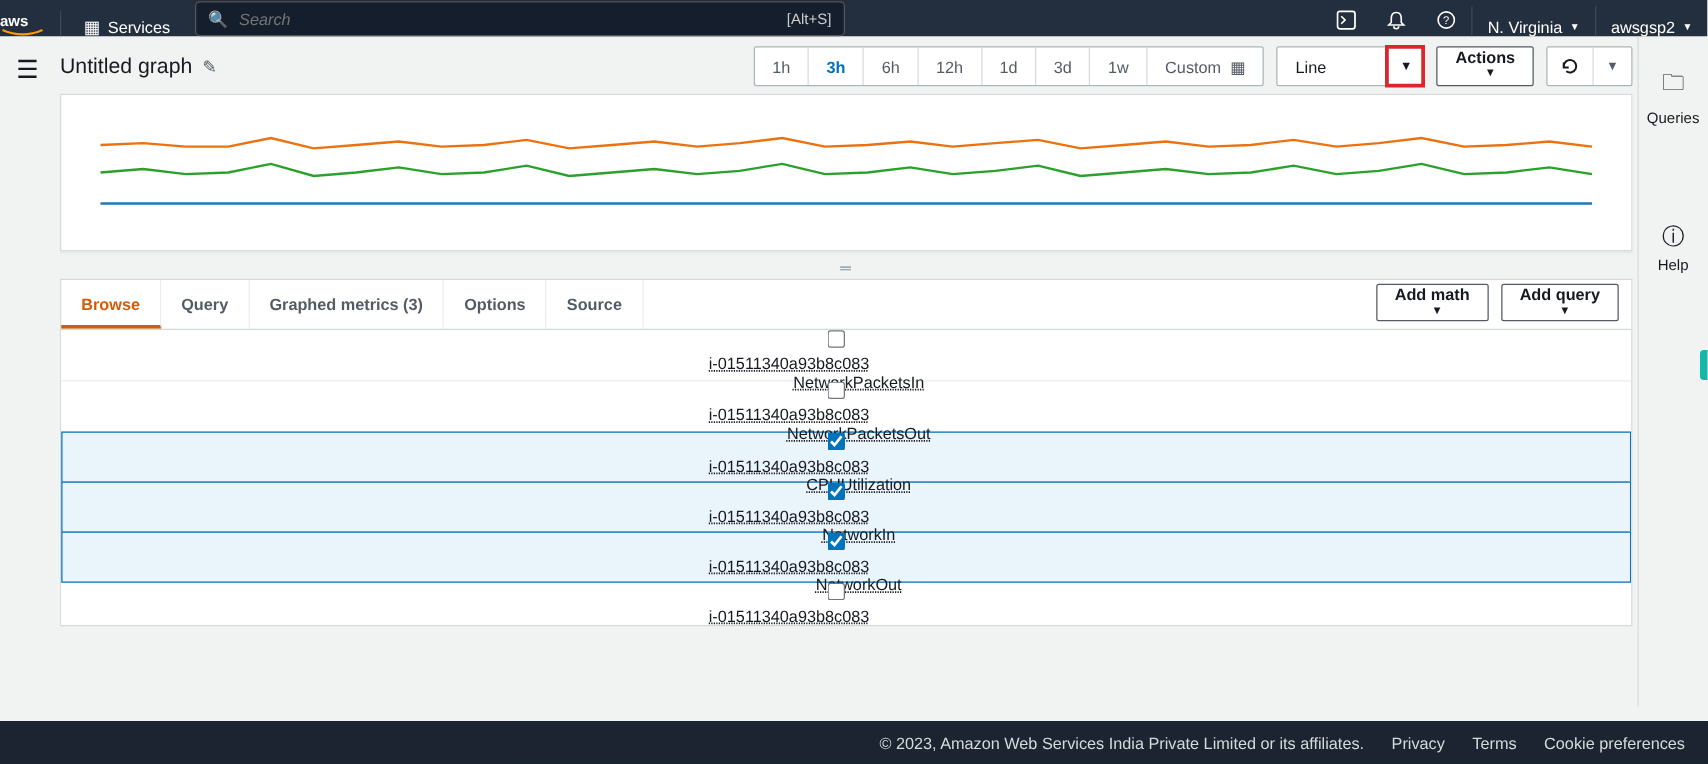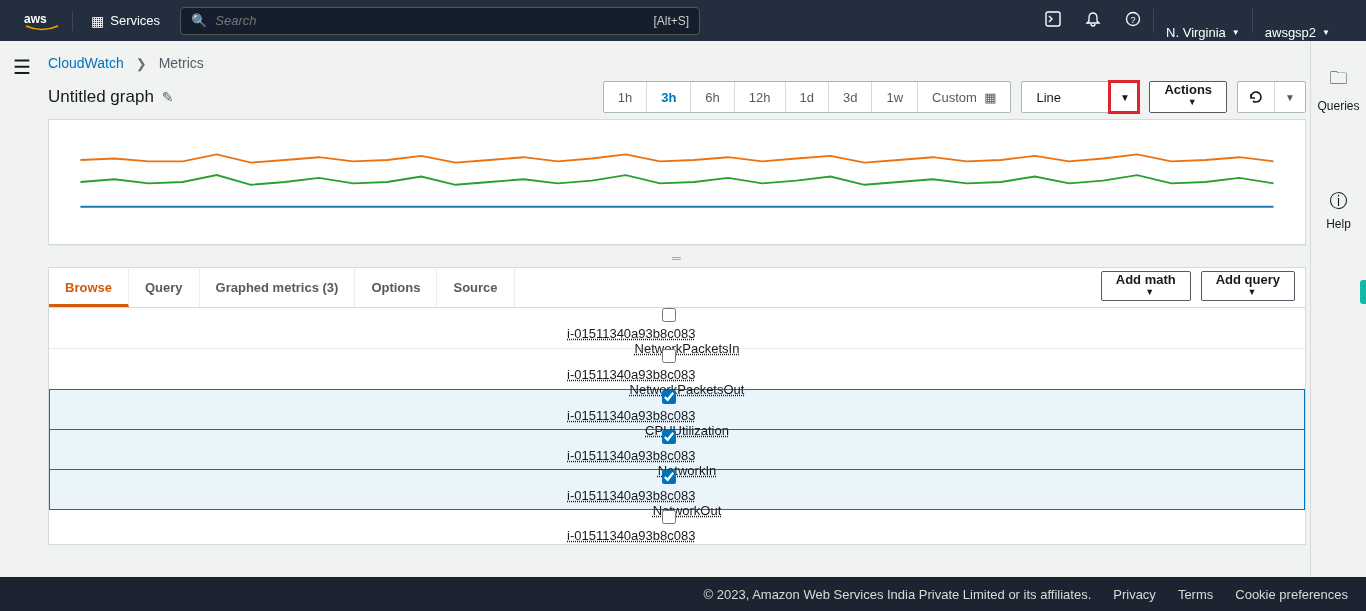--- a/index.html
+++ b/index.html
@@ -1,19 +1,19 @@
 <!DOCTYPE html>
 <html><head>
 <meta charset="utf-8">
 <style>
 * { margin: 0; padding: 0; box-sizing: border-box; font-family: "Amazon Ember", Arial, sans-serif; }
 body { width: 1366px; height: 611px; overflow: hidden; background: #f1f3f3; }
 
 
-.topnav { height: 41px; background: #232f3e; display: flex; align-items: center; color: #fff; padding: 0 24px; }
+.topnav { height: 29px; background: #232f3e; display: flex; align-items: flex-end; color: #fff; padding: 0 0; }
 .topnav .logo { font-weight: bold; color: #ff9900; font-size: 14px; padding-right: 12px; border-right: 1px solid #445; margin-right: 8px; display:flex; align-items:center; }
 .topnav .svc { display: flex; align-items: center; padding: 0 10px; font-size: 13px; }
 .topnav .grid { display: inline-block; margin-right: 6px; font-size: 14px; }
 .topnav .search { flex: 0 0 520px; height: 28px; background: #151e2d; border: 1px solid #555; border-radius: 4px; margin-left: 10px; display: flex; align-items: center; padding: 0 10px; position: relative; }
 .topnav .search .mag { margin-right: 8px; font-size: 13px; color: #ccc; }
 .topnav .search input { flex: 1; background: transparent; border: none; color: #22c55e; font-style: italic; font-size: 13px; outline: none; }
 .topnav .search .kbd { position: absolute; right: 10px; color: #ccc; font-size: 12px; }
 .topnav .spacer { flex: 1; }
 .topnav .icon-btn { padding: 0 12px; font-size: 16px; cursor: pointer; }
 .topnav .txt-btn { padding: 0 12px; font-size: 13px; cursor: pointer; display:flex; align-items:center;margin-top:24px; }
@@ -142,25 +142,20 @@
       <span class="tri">▼</span>
   </div>
 </div>
 
 <div class="body-row">
   <div class="ham-col">
     <span class="ham">☰</span>
   </div>
 
   <div class="main">
-    <div class="breadcrumb">
-      <span class="bc-link">CloudWatch</span>
-      <span class="bc-sep">❯</span>
-      <span class="bc-cur">Metrics</span>
-    </div>
 
     <div class="title-row">
       <div class="title-left">
         <h2>Untitled graph</h2>
         <span class="pencil">✎</span>
       </div>
       <div class="title-right">
         <div class="tr-group">
           <span class="tr-seg">1h</span>
           <span class="tr-seg active">3h</span>

